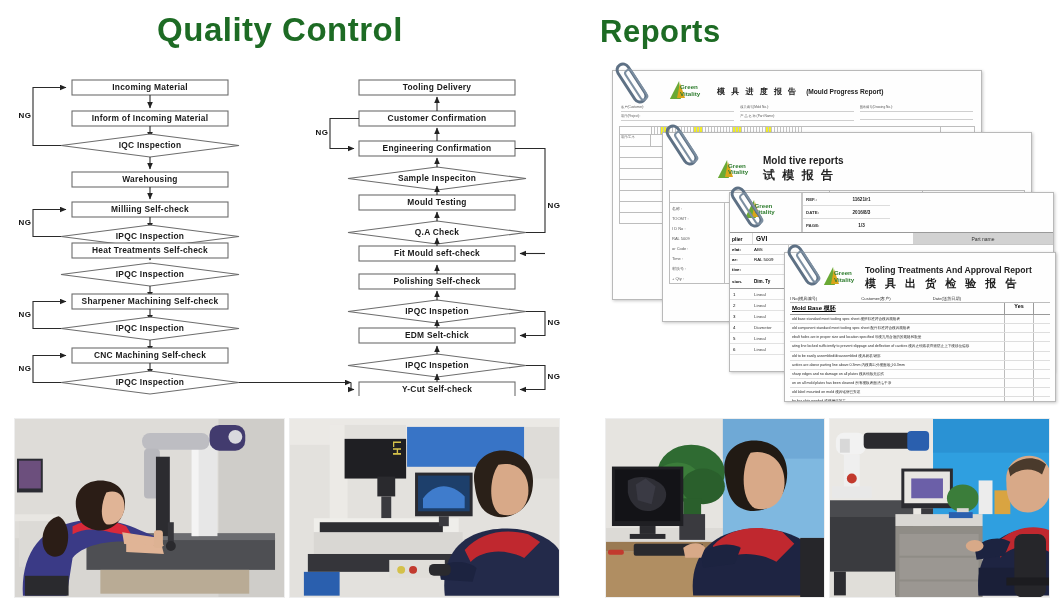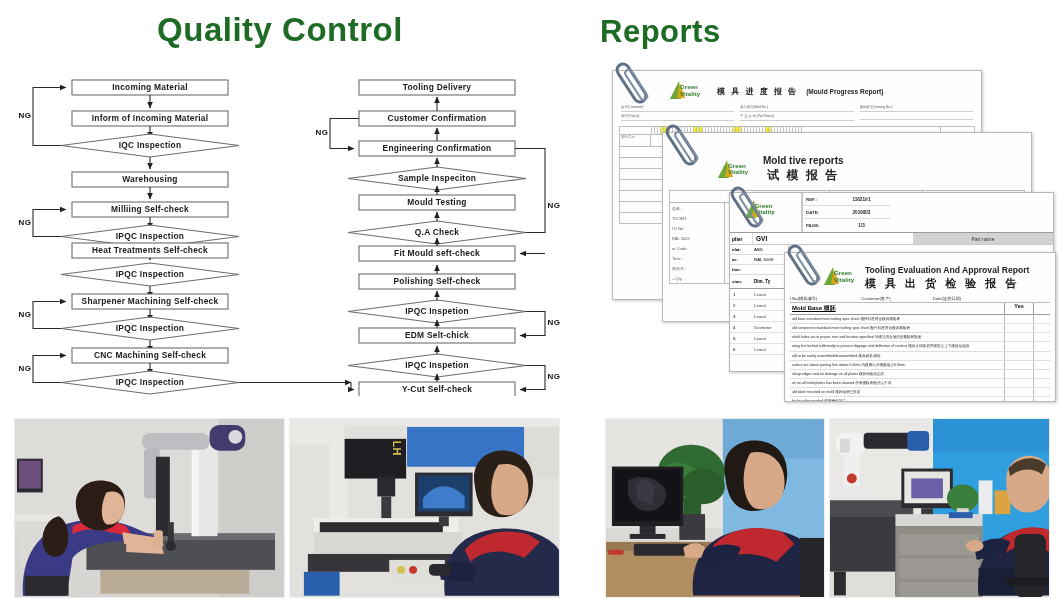--- a/index.html
+++ b/index.html
@@ -376,21 +376,21 @@
       <span class="logo">
         <span class="leaf"></span>
           <span class="leaf2"></span>
         <span class="gv">
             <b>Green</b>
             <b>Vitality</b>
           </span>
       </span>
       <span style="display:block; margin-left:12px;">
         <span class="doc-title-en" style="font-size:10px; display:block;">Mold tive reports</span>
-        <span class="doc-title-cn" style="font-size:12px; display:block; margin-top:1px;text-align:center;">试 模 报 告</span>
+        <span class="doc-title-cn" style="font-size:12px; display:block; margin-top:1px;">试 模 报 告</span>
       </span>
     </div>
     <div style="display:flex; margin:4px 6px 0 6px; border:1px solid #bdbdbd; height:13px; align-items:center;">
       <div style="flex:1.6; border-right:1px solid #bdbdbd; height:100%;"></div>
       <div style="flex:0.9; border-right:1px solid #bdbdbd; height:100%; font-size:4.6px; padding-left:2px; line-height:13px; color:#333;">日期(Date:)</div>
       <div style="flex:1; height:100%; font-size:4.6px; padding-left:2px; line-height:13px; color:#333;">报告编号(Rep. No.:)</div>
     </div>
     <div style="display:flex; margin:0 6px;">
       <div style="width:56px; border:1px solid #bdbdbd; border-top:none;">
         <div class="microtext" style="padding:1px 0 0 2px; font-size:4px; line-height:9px;">名称 :</div>
@@ -493,21 +493,21 @@
     <div class="doc-hdr" style="padding:12px 4px 2px 38px;">
       <span class="logo" style="width:36px;height:22px;">
         <span class="leaf"></span>
           <span class="leaf2"></span>
         <span class="gv">
             <b>Green</b>
             <b>Vitality</b>
           </span>
       </span>
       <span style="display:block; margin-left:6px;">
-        <span class="doc-title-en" style="font-size:8.6px; display:block;">Tooling Evaluation And Approval Report</span>
+        <span class="doc-title-en" style="font-size:8.6px; display:block;">Tooling Treatments And Approval Report</span>
         <span class="doc-title-cn" style="font-size:11px; display:block; margin-top:1px; letter-spacing:3px;">模 具 出 货 检 验 报 告</span>
       </span>
     </div>
     <div style="display:flex; margin:3px 5px 0 5px; border-bottom:1px solid #bdbdbd; padding-bottom:1px;">
       <span style="flex:1; font-size:4.2px; color:#333;">I No(模具编号)</span>
       <span style="flex:1; font-size:4.2px; color:#333;">Customer(客户)</span>
       <span style="flex:1; font-size:4.2px; color:#333;">Date(送货日期)</span>
       <span style="width:46px;"></span>
     </div>
     <div style="display:flex; margin:0 5px; border-bottom:1px solid #9a9a9a;">

